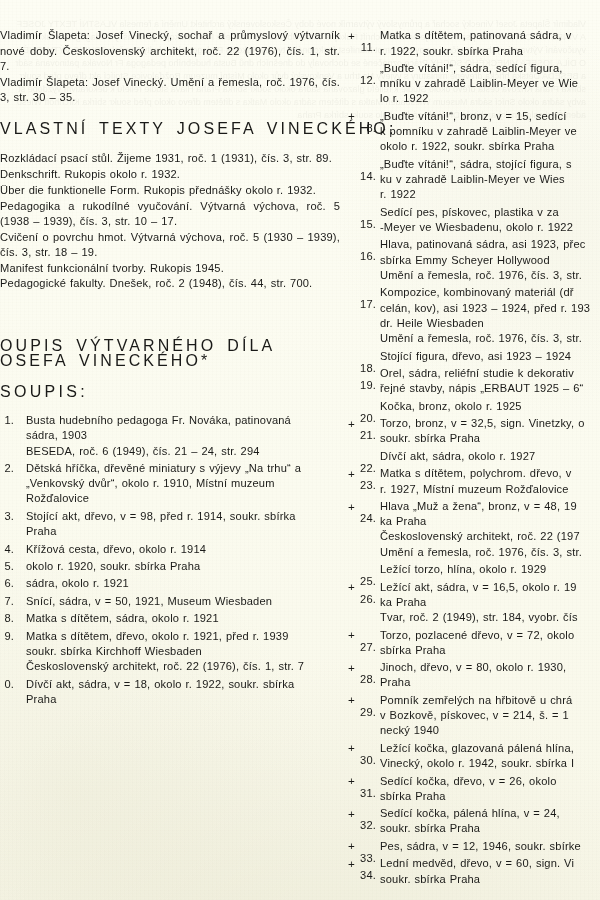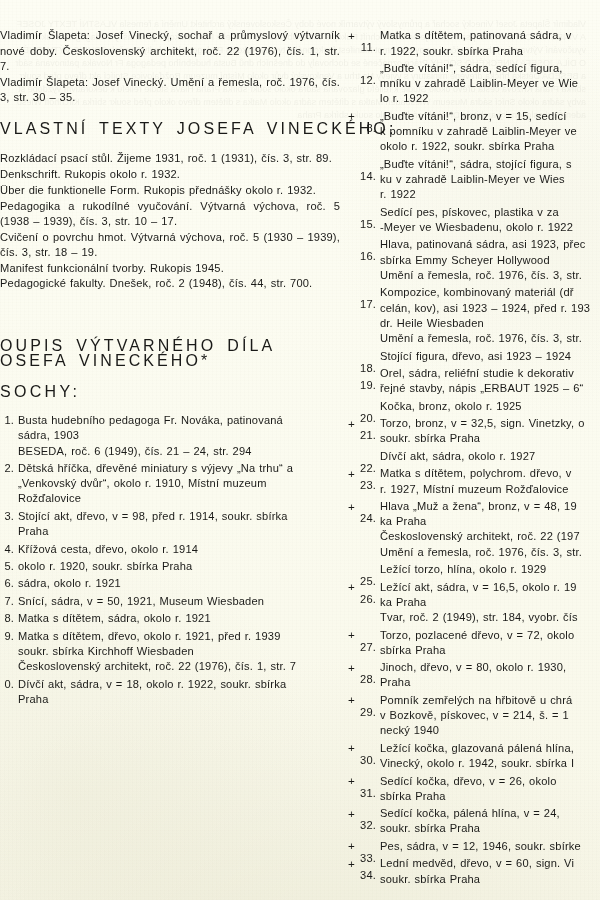--- a/index.html
+++ b/index.html
@@ -133,21 +133,21 @@
     padding-left: 18px;
   }
   #col-left .entry .num {
     position: absolute;
     left: 0;
     top: 0;
     width: 14px;
     text-align: right;
   }
   #col-left .entry .body .cont {
-    margin-left: 0;
+    margin-left: 8px;
   }
 
   
   #col-right .entry {
     padding-left: 32px;
   }
   #col-right .entry .plus {
     position: absolute;
     left: 0;
     top: -0.4px;
@@ -197,21 +197,21 @@
     <p class="ref">Manifest funkcionální tvorby. Rukopis 1945.</p>
     <p class="ref">Pedagogické fakulty. Dnešek, roč. 2 (1948), čís. 44, str. 700.</p>
 
     <div style="height:46px"></div>
 
     <p class="sec-head">OUPIS VÝTVARNÉHO DÍLA</p>
     <p class="sec-head">OSEFA VINECKÉHO*</p>
 
     <div class="spacer-md"></div>
 
-    <p class="sec-head sub">SOCHY:</p>
+    <p class="sec-head sub">SOUPIS:</p>
 
     <div class="spacer-sm"></div>
 
 
     <div class="spacer-sm"></div>
 
     <div class="entry">
       <span class="num">1.</span>
       <div class="body">
         <span class="cont">Busta hudebního pedagoga Fr. Nováka, patinovaná</span>

